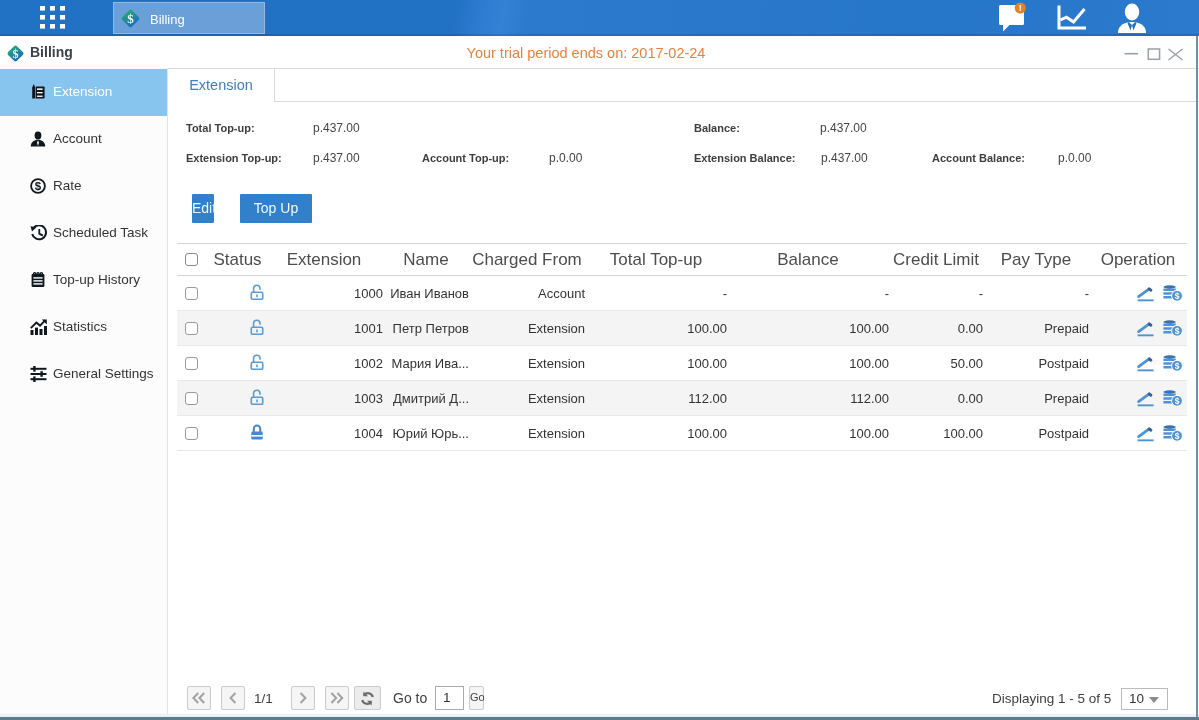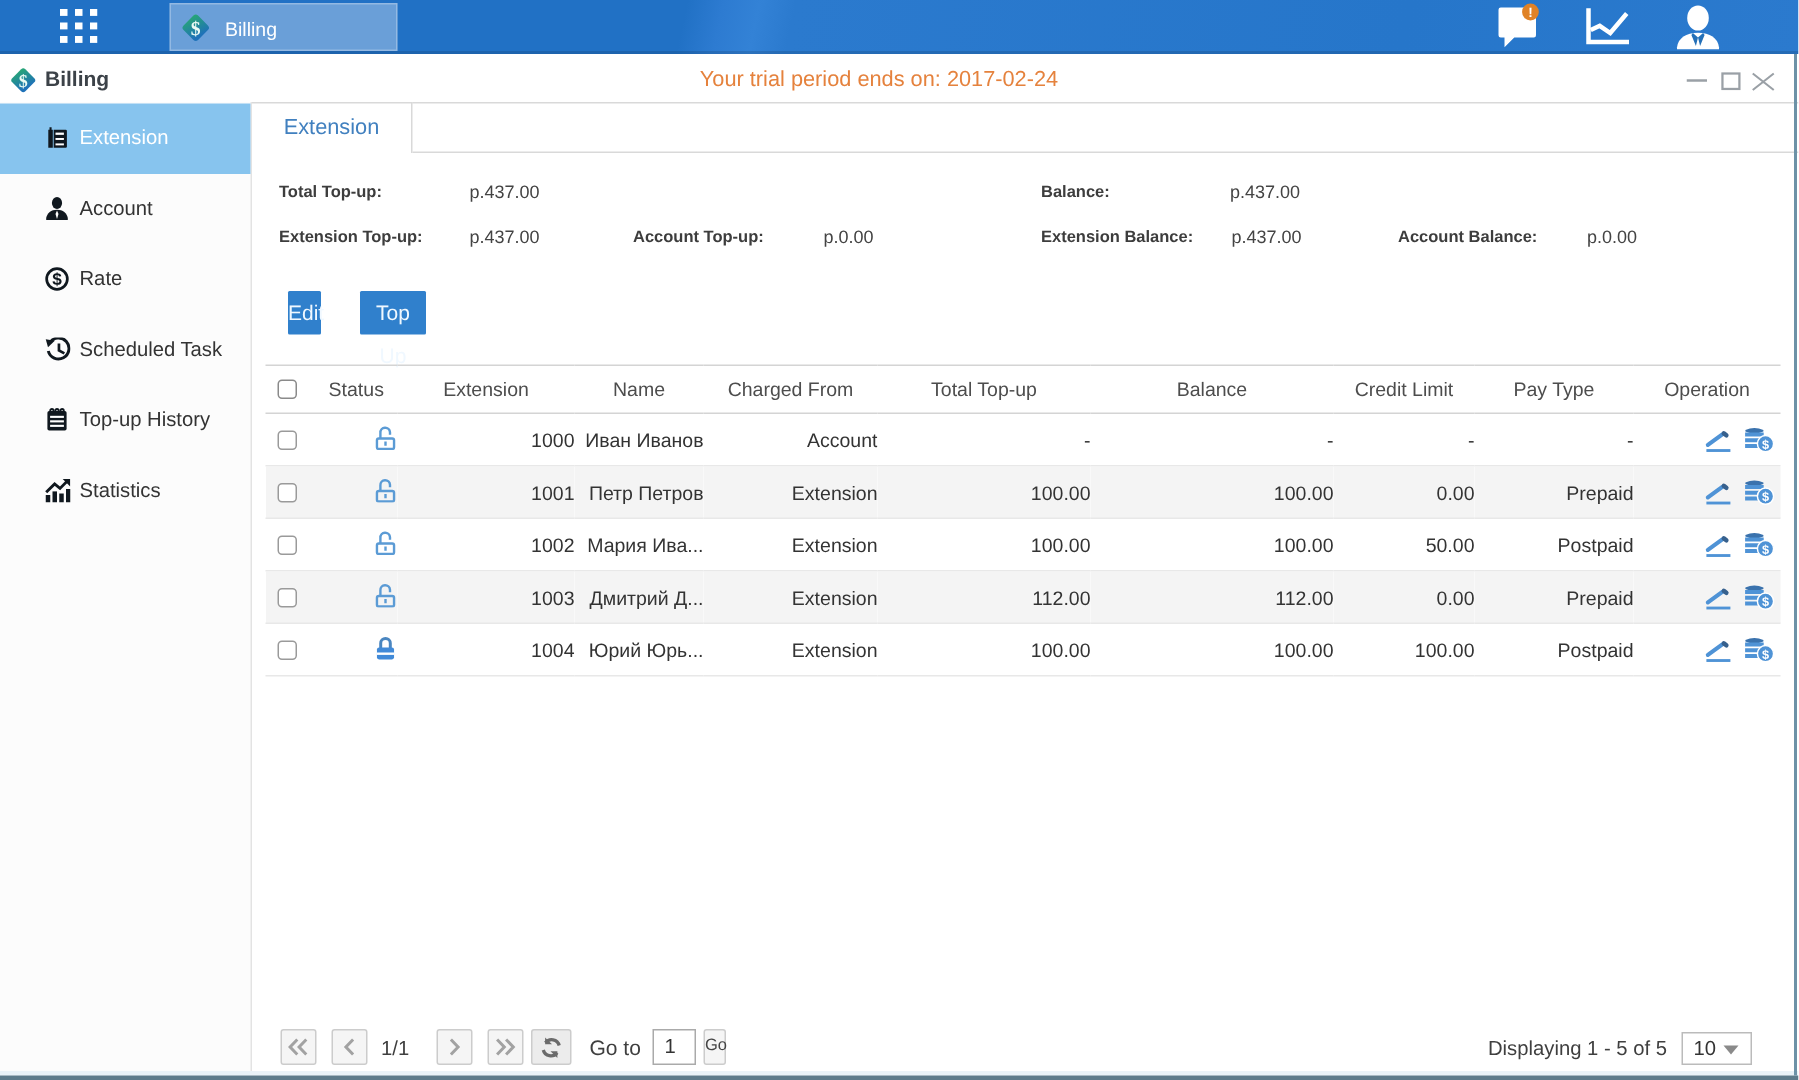--- a/index.html
+++ b/index.html
@@ -26,21 +26,21 @@
  border-top:1px solid #d9d9d9;border-bottom:1px solid #d9d9d9}
 #activetab{position:absolute;left:168px;top:68px;width:107px;height:34px;background:#fff;
  border-top:1px solid #d9d9d9;border-right:1px solid #d9d9d9;line-height:32px;text-align:center;
  color:#4180bf;font-size:14.5px}
 .lab{position:absolute;font-size:11px;font-weight:bold;color:#3d3d3d;height:16px;line-height:16px}
 .val{position:absolute;font-size:12px;color:#444;height:16px;line-height:16px}
 .btn{position:absolute;top:194px;height:29px;background:#3080cc;border-radius:1px;color:#f0f8ff;
  font-size:14px;text-align:center;line-height:29px}
 
 #tbl{position:absolute;left:177px;top:243px;width:1010px;border-collapse:collapse;table-layout:fixed;font-size:13px}
-#tbl th{height:32px;font-weight:normal;color:#4d4d4d;border-top:1px solid #d4d4d4;border-bottom:1px solid #d4d4d4;text-align:center;font-size:13px}
+#tbl th{height:32px;font-weight:normal;color:#4d4d4d;border-top:1px solid #d4d4d4;border-bottom:1px solid #d4d4d4;text-align:center;font-size:17px}
 #tbl td{height:35px;text-align:right;color:#333;border-bottom:1px solid #e8e8e8;vertical-align:middle;white-space:nowrap;overflow:hidden}
 #tbl tr.alt td{background:#f4f4f4}
 .cb{width:13px;height:13px;border:1px solid #9a9a9a;border-radius:3px;background:#fff;margin-left:8px}
 th .cb{border-color:#8a8a8a}
 .opcell svg{vertical-align:middle;margin:0 4px}
 
 .pbtn{position:absolute;top:686px;width:24px;height:24px;background:#f5f5f5;border:1px solid #ccc;
  border-radius:2px;color:#999;text-align:center;line-height:21px;font-size:17px}
 .ptxt{position:absolute;top:691px;font-size:13.5px;color:#3f3f3f}
 #goin{position:absolute;left:435px;top:686px;width:29px;height:24px;border:1px solid #aaa;background:#fff;
@@ -197,40 +197,55 @@
           <rect x="3.4" y="11.2" width="9.2" height="1.4"></rect>
         </g>
    <g fill="none" stroke="#10181f" stroke-width="1.3">
           <circle cx="4.6" cy="1.8" r="1.1"></circle>
           <circle cx="8" cy="1.8" r="1.1"></circle>
           <circle cx="11.4" cy="1.8" r="1.1"></circle>
         </g>
   </svg>
       <span class="txt">Top-up History</span>
     </div>
+ <div class="mi" style="top:283px">
+  <svg width="17" height="16" viewBox="0 0 17 16">
+   <g stroke="#10181f" stroke-width="2">
+          <line x1="0.5" y1="2.8" x2="16.5" y2="2.8"></line>
+          <line x1="0.5" y1="8" x2="16.5" y2="8"></line>
+          <line x1="0.5" y1="13.2" x2="16.5" y2="13.2"></line>
+        </g>
+   <g fill="#10181f">
+          <rect x="3.2" y="0" width="2.4" height="5.6"></rect>
+          <rect x="10.4" y="5.2" width="2.4" height="5.6"></rect>
+          <rect x="3.2" y="10.4" width="2.4" height="5.6"></rect>
+        </g>
+  </svg>
+      <span class="txt">General Settings</span>
+    </div>
 </div>
 
 <div id="tabrow"></div>
 <div id="activetab">Extension</div>
 
 <div class="lab" style="left:186px;top:120px">Total Top-up:</div>
 <div class="val" style="left:313px;top:120px">p.437.00</div>
 <div class="lab" style="left:694px;top:120px">Balance:</div>
 <div class="val" style="left:820px;top:120px">p.437.00</div>
 <div class="lab" style="left:186px;top:150px">Extension Top-up:</div>
 <div class="val" style="left:313px;top:150px">p.437.00</div>
 <div class="lab" style="left:422px;top:150px">Account Top-up:</div>
 <div class="val" style="left:549px;top:150px">p.0.00</div>
 <div class="lab" style="left:694px;top:150px">Extension Balance:</div>
 <div class="val" style="left:821px;top:150px">p.437.00</div>
 <div class="lab" style="left:932px;top:150px">Account Balance:</div>
 <div class="val" style="left:1058px;top:150px">p.0.00</div>
 
 <div class="btn" style="left:192px;width:22px">Edit</div>
-<div class="btn" style="left:240px;width:44px">Top Up</div>
+<div class="btn" style="left:240px;width:72px">Top Up</div>
 
 <table id="tbl">
  <colgroup>
       <col style="width:33px">
       <col style="width:55px">
       <col style="width:118px">
       <col style="width:86px">
       <col style="width:116px">
       <col style="width:142px">
       <col style="width:162px">

